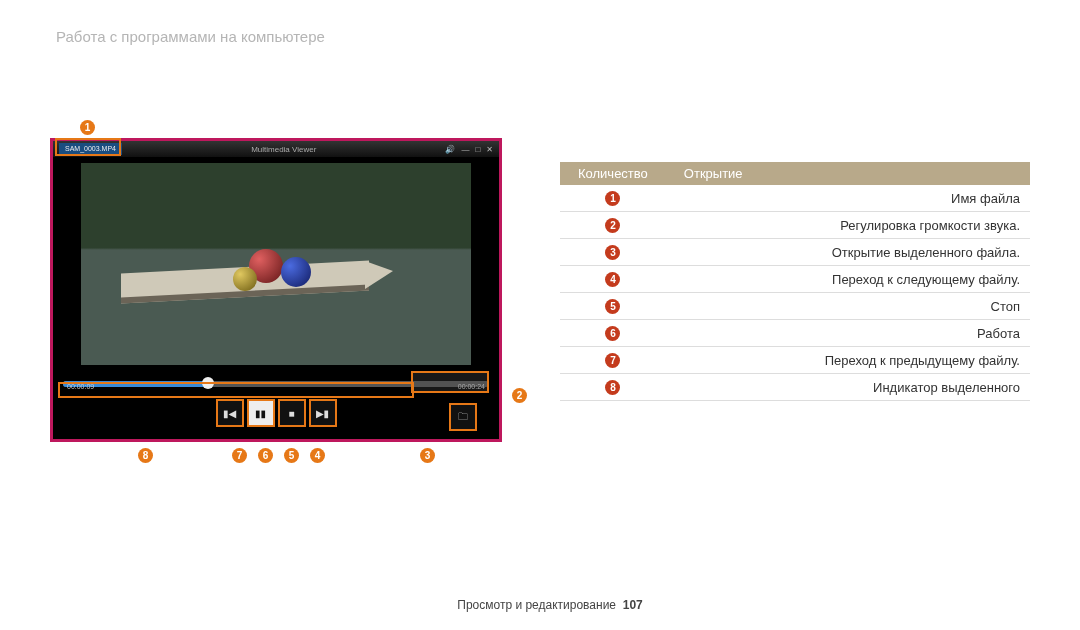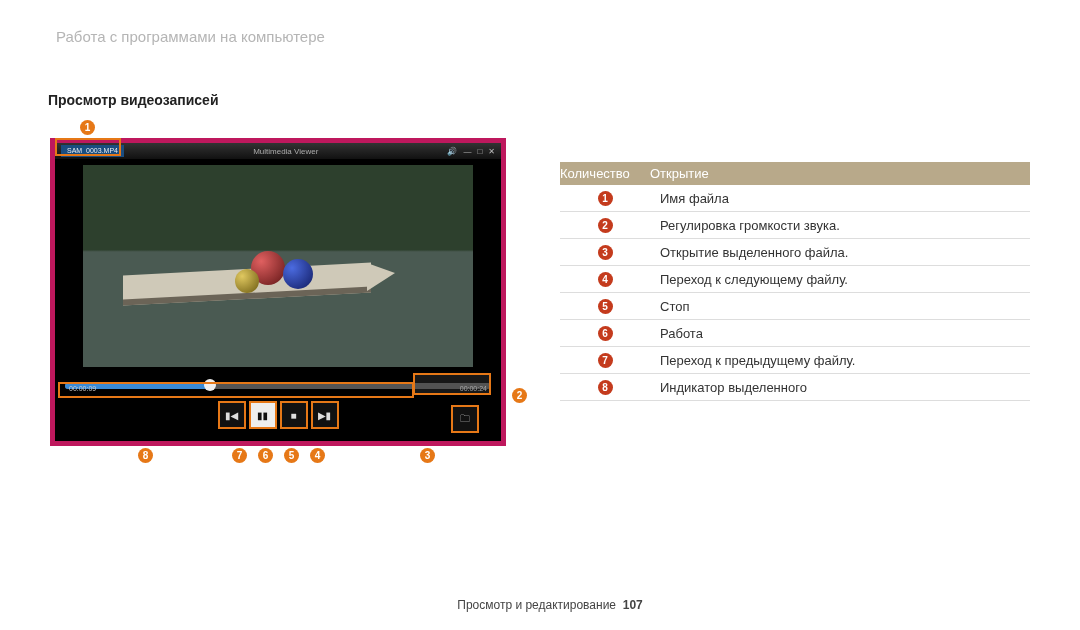--- a/index.html
+++ b/index.html
@@ -1,21 +1,21 @@
 <!DOCTYPE html>
 <html><head>
 <meta charset="utf-8">
 <style>
   html,body{margin:0;padding:0;width:1080px;height:630px;background:#fff;font-family:Arial,Helvetica,sans-serif;color:#333;}
   .page{position:relative;width:1080px;height:630px;}
   .header{position:absolute;left:56px;top:28px;font-size:15px;color:#b5b5b5;}
   .subheader{position:absolute;left:48px;top:92px;font-size:14px;font-weight:bold;color:#222;}
   
   .viewer-wrap{position:absolute;left:50px;top:138px;width:446px;}
-  .viewer{width:446px;height:298px;background:#000;position:relative;border:5px solid #be185d;}
+  .viewer{width:446px;height:298px;background:#000;position:relative;border:3px solid #be185d;}
   .titlebar{position:absolute;left:0;right:0;top:0;height:16px;background:linear-gradient(#333,#111);display:flex;align-items:center;}
   .filetab{margin-left:6px;height:12px;background:#1a4d80;color:#eee;font-size:7px;line-height:12px;padding:0 6px;}
   .wintitle{flex:1;text-align:center;color:#aaa;font-size:8px;}
   .winicons{display:flex;gap:6px;margin-right:6px;color:#bbb;font-size:8px;}
   .video{position:absolute;left:28px;right:28px;top:22px;bottom:74px;background:linear-gradient(#2d402d 0%,#2d402d 42%,#4a5a52 43%,#4a5a52 100%);overflow:hidden;}
   
   .boat{position:absolute;left:40px;top:76px;width:260px;height:64px;}
   .boat-body{position:absolute;left:0;top:28px;width:248px;height:24px;background:#cfc9b8;transform:skewY(-3deg);border-bottom:6px solid #6b6457;}
   .boat-tip{position:absolute;right:-12px;top:22px;width:0;height:0;border-left:28px solid #cfc9b8;border-top:10px solid transparent;border-bottom:18px solid transparent;}
   .orb-r{position:absolute;left:128px;top:10px;width:34px;height:34px;border-radius:50%;background:radial-gradient(circle at 30% 30%,#e06060,#601515);}
@@ -31,33 +31,32 @@
   .ctrl-row{position:absolute;left:0;right:0;bottom:8px;height:32px;display:flex;justify-content:center;}
   .ctrl-group{display:flex;gap:3px;}
   .ctrl-btn{width:24px;height:24px;background:#111;color:#ddd;display:flex;align-items:center;justify-content:center;font-size:10px;border:2px solid #e67817;}
   .open-btn{position:absolute;right:22px;bottom:8px;width:24px;height:24px;background:#111;color:#ddd;display:flex;align-items:center;justify-content:center;border:2px solid #e67817;font-size:10px;}
   
   .callout{position:absolute;width:15px;height:15px;border-radius:50%;background:#e67817;color:#fff;font-size:10px;font-weight:bold;display:flex;align-items:center;justify-content:center;}
   .hl-file{position:absolute;left:55px;top:138px;width:62px;height:14px;border:2px solid #e67817;}
   .hl-progress{position:absolute;left:58px;top:382px;width:352px;height:12px;border:2px solid #e67817;}
   
   .tbl{position:absolute;left:560px;top:162px;width:470px;font-size:13px;border-collapse:collapse;}
-  .tbl th{background:#b8a98a;color:#fff;font-weight:normal;text-align:left;padding:4px 0;}
-  .tbl td{padding:5px 10px;border-bottom:1px solid #ddd;vertical-align:middle;}
+  .tbl th{background:#b8a98a;color:#fff;font-weight:normal;text-align:left;padding:4px 18px;}
+  .tbl td{padding:5px 10px;border-bottom:1px solid #ddd;vertical-align:middle;text-align:right;}
   .tbl td.num{width:70px;text-align:center;}
   .numcircle{display:inline-flex;width:15px;height:15px;border-radius:50%;background:#c43b1d;color:#fff;font-size:10px;font-weight:bold;align-items:center;justify-content:center;}
   .footer{position:absolute;bottom:18px;left:10px;width:1080px;text-align:center;font-size:12px;color:#444;}
   .footer b{font-weight:bold;}
 </style>
 </head>
 <body>
 
 <div class="page">
   <div class="header">Работа с программами на компьютере</div>
-  <div class="subheader">Просмотр видеозаписей</div>
 
   <div class="viewer-wrap">
     <div class="viewer">
       <div class="titlebar">
         <div class="filetab">SAM_0003.MP4</div>
         <div class="wintitle">Multimedia Viewer</div>
         <div class="winicons">
           <span>🔊</span>
           <span>—</span>
           <span>□</span>

